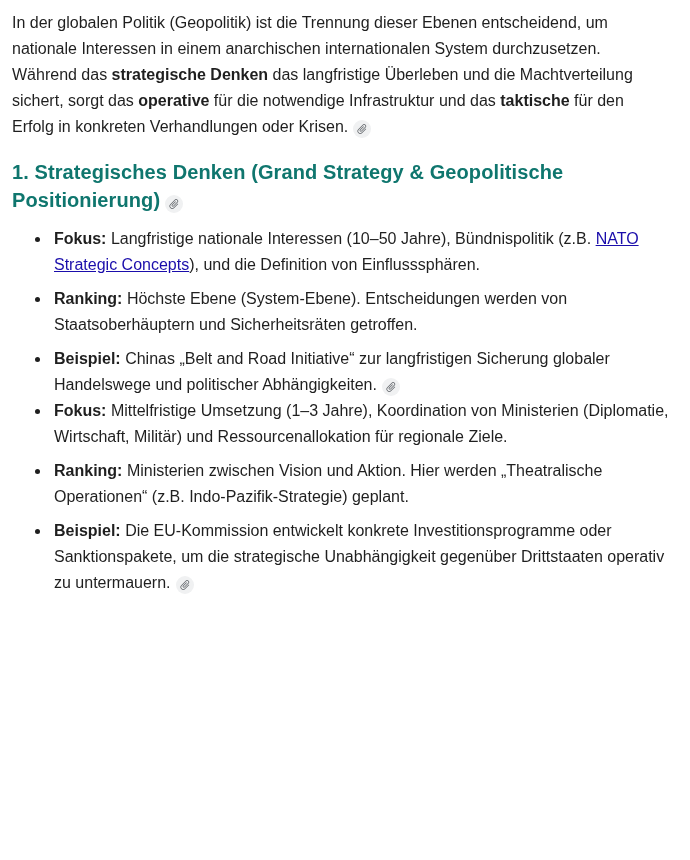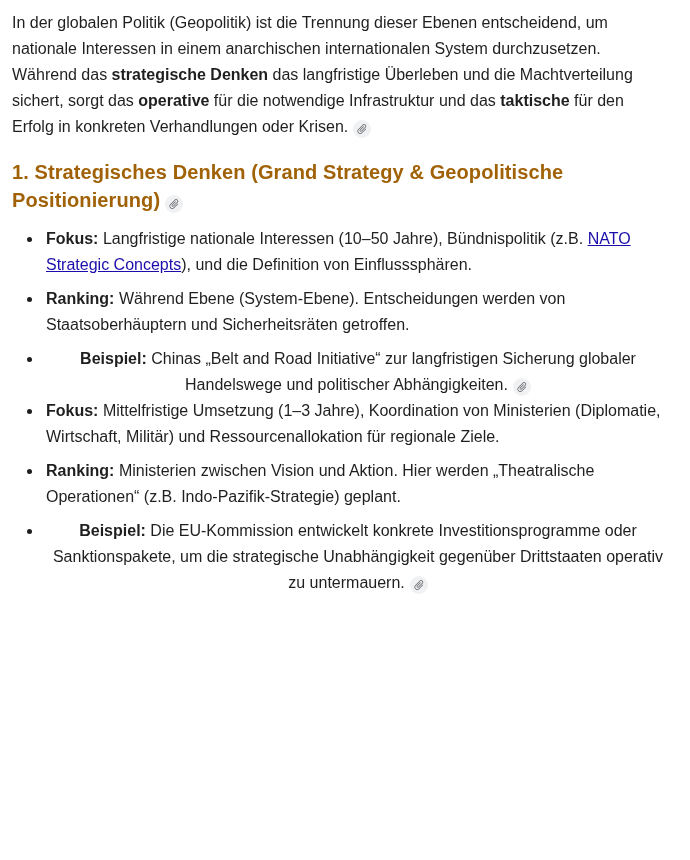--- a/index.html
+++ b/index.html
@@ -16,30 +16,30 @@
     line-height: 26px;
     color: #1f1f1f;
   }
   p { margin: 0 0 14px 0; }
   h2 {
     font-size: 20px;
     line-height: 28px;
     font-weight: 700;
     margin: 18px 0 12px 0;
     letter-spacing: 0.1px;
-    color: #a16207;
+    color: #0f766e;
   }
   strong { font-weight: 700; }
   ul {
     margin: 0;
     padding: 0 0 0 27px;
     list-style: disc;
   }
-  li { padding-left: 3px; margin: 0 0 8px 4px; }
-  li:last-child { margin-bottom: 0; text-align: center; }
+  li { padding-left: 3px; margin: 0 0 8px 12px; }
+  li:last-child { margin-bottom: 0; }
   a.doc-link {
     color: #1a0dab;
     text-decoration: underline;
     cursor: pointer;
   }
   .cite-chip {
     display: inline-flex;
     width: 18px; height: 18px;
     border-radius: 50%;
     background: #f0f1f2;
@@ -68,21 +68,21 @@
         <span>
           <svg width="12" height="12" viewBox="0 0 24 24">
             <path fill="#5f6368" transform="rotate(45 12 12)" d="M16.5 6v11.5a4 4 0 0 1-8 0V5a2.5 2.5 0 0 1 5 0v10.5a1 1 0 0 1-2 0V6H10v9.5a2.5 2.5 0 0 0 5 0V5a4 4 0 0 0-8 0v12.5a5.5 5.5 0 0 0 11 0V6h-1.5z"></path>
           </svg>
         </span>
       </span></h2>
 
 
   <ul>
     <li><strong>Fokus:</strong><span> Langfristige nationale Interessen (10–50 Jahre), Bündnispolitik (z.B. </span><a class="doc-link">NATO Strategic Concepts</a><span>), und die Definition von Einflusssphären.</span></li>
-    <li><strong>Ranking:</strong><span> Während Ebene (System-Ebene). Entscheidungen werden von Staatsoberhäuptern und Sicherheitsräten getroffen.</span></li>
+    <li><strong>Ranking:</strong><span> Höchste Ebene (System-Ebene). Entscheidungen werden von Staatsoberhäuptern und Sicherheitsräten getroffen.</span></li>
     <li><strong>Beispiel:</strong><span> Chinas „Belt and Road Initiative“ zur langfristigen Sicherung globaler Handelswege und politischer Abhängigkeiten.</span><span class="cite-chip">
           <span>
             <svg width="12" height="12" viewBox="0 0 24 24">
               <path fill="#5f6368" transform="rotate(45 12 12)" d="M16.5 6v11.5a4 4 0 0 1-8 0V5a2.5 2.5 0 0 1 5 0v10.5a1 1 0 0 1-2 0V6H10v9.5a2.5 2.5 0 0 0 5 0V5a4 4 0 0 0-8 0v12.5a5.5 5.5 0 0 0 11 0V6h-1.5z"></path>
             </svg>
           </span>
         </span></li>
   </ul>
 
 

